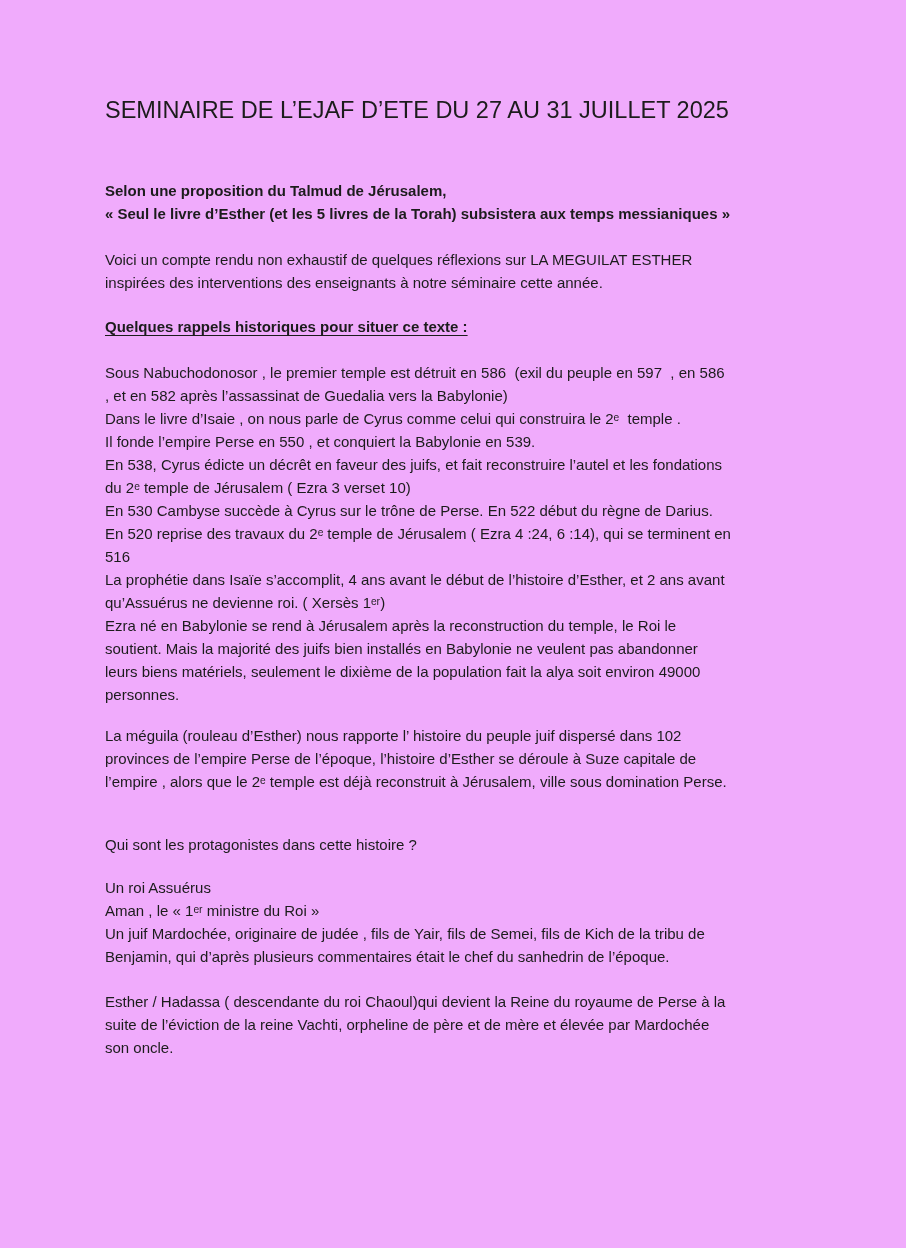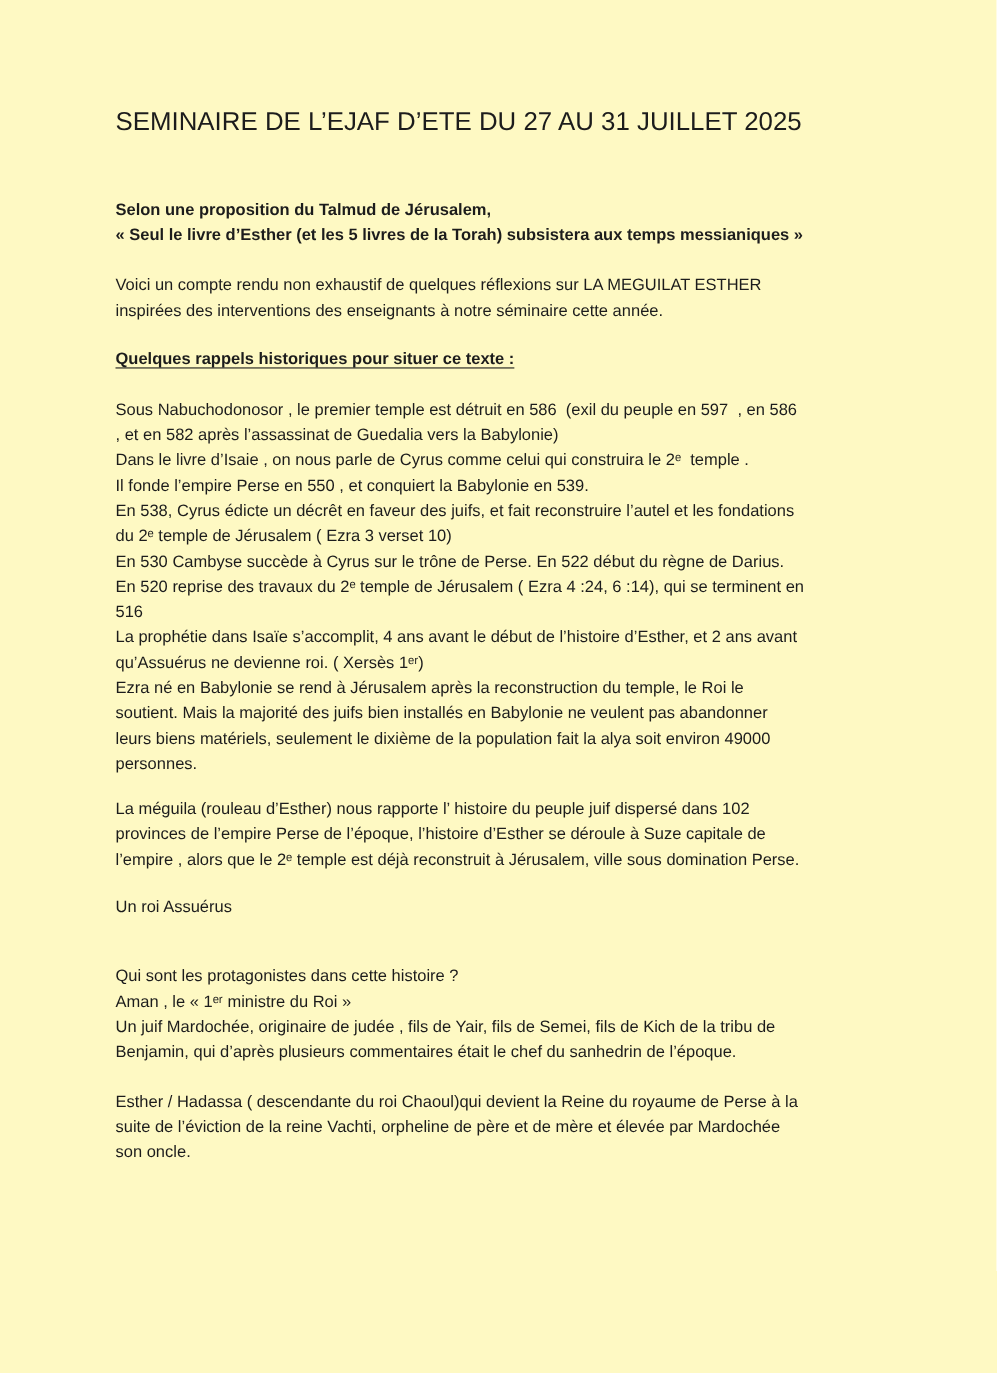--- a/index.html
+++ b/index.html
@@ -4,21 +4,21 @@
 <style>
   html, body {
     margin: 0;
     padding: 0;
     background: #ffffff;
   }
   .page {
     position: relative;
     width: 906px;
     height: 1248px;
-    background: #fef9c3;
+    background: #f0abfc;
     overflow: hidden;
     font-family: "Liberation Sans", "DejaVu Sans", sans-serif;
     color: #1c1c1c;
   }
   .content {
     padding: 95px 90px 0 105px;
     box-sizing: border-box;
   }
   .doc-title {
     font-size: 23.5px;
@@ -80,23 +80,23 @@
 qu’Assuérus ne devienne roi. ( Xersès 1ᵉʳ)
 Ezra né en Babylonie se rend à Jérusalem après la reconstruction du temple, le Roi le
 soutient. Mais la majorité des juifs bien installés en Babylonie ne veulent pas abandonner
 leurs biens matériels, seulement le dixième de la population fait la alya soit environ 49000
 personnes.</p>
 
     <p class="para m-meguila">La méguila (rouleau d’Esther) nous rapporte l’ histoire du peuple juif dispersé dans 102
 provinces de l’empire Perse de l’époque, l’histoire d’Esther se déroule à Suze capitale de
 l’empire , alors que le 2ᵉ temple est déjà reconstruit à Jérusalem, ville sous domination Perse.</p>
 
+    <p class="para m-question">Qui sont les protagonistes dans cette histoire ?</p>
+
     <p class="para m-king">Un roi Assuérus</p>
-
-    <p class="para m-question">Qui sont les protagonistes dans cette histoire ?</p>
 
 
     <p class="para m-aman">Aman , le « 1ᵉʳ ministre du Roi »</p>
 
     <p class="para m-mardochee">Un juif Mardochée, originaire de judée , fils de Yair, fils de Semei, fils de Kich de la tribu de
 Benjamin, qui d’après plusieurs commentaires était le chef du sanhedrin de l’époque.</p>
 
     <p class="para m-esther">Esther / Hadassa ( descendante du roi Chaoul)qui devient la Reine du royaume de Perse à la
 suite de l’éviction de la reine Vachti, orpheline de père et de mère et élevée par Mardochée
 son oncle.</p>

